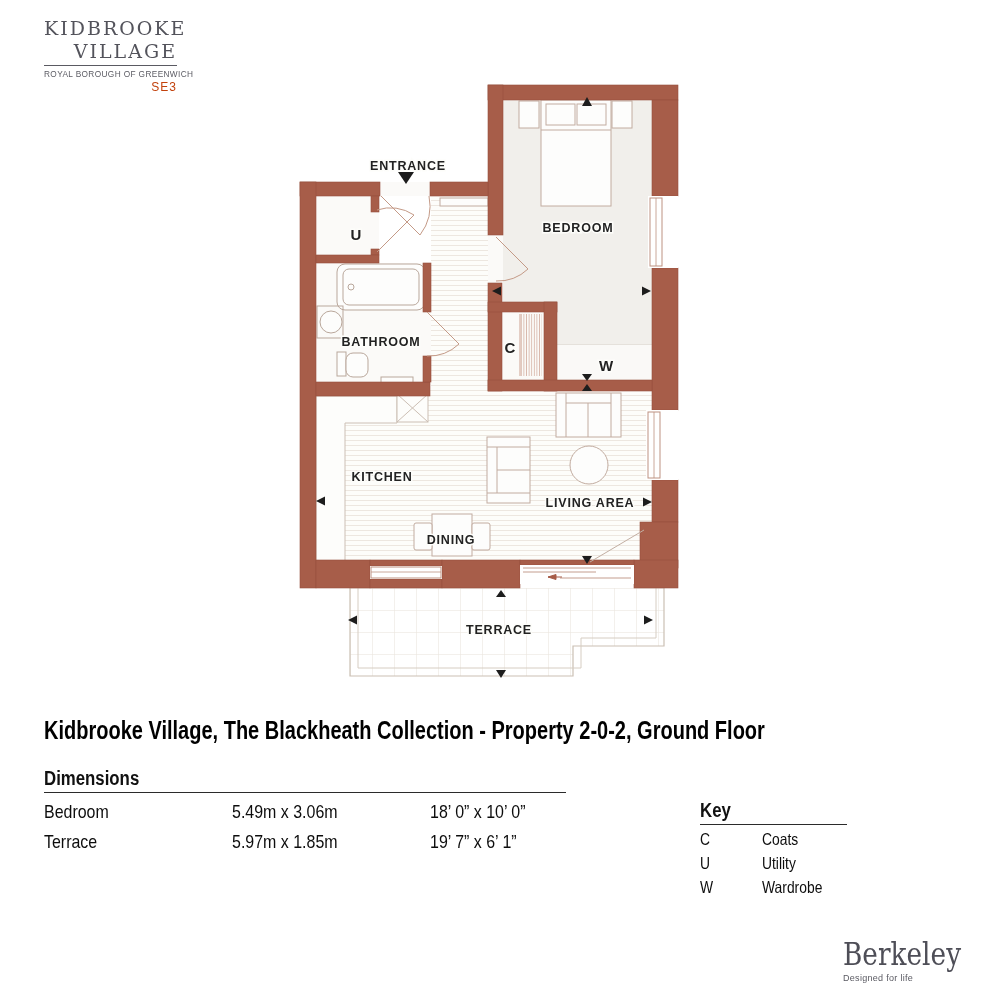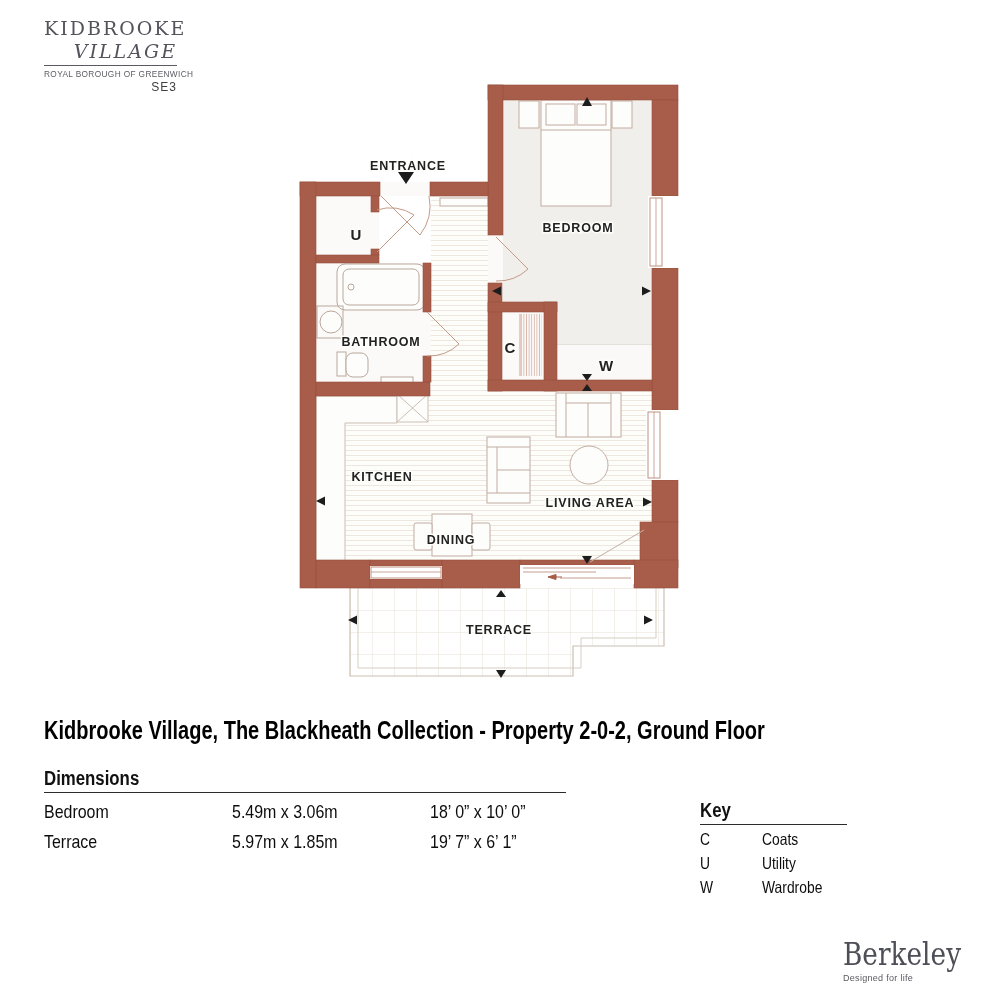--- a/index.html
+++ b/index.html
@@ -3,24 +3,24 @@
 <meta charset="utf-8">
 <style>
   html,body{margin:0;padding:0;}
   body{
     width:1000px;height:1000px;position:relative;background:#ffffff;
     font-family:"Liberation Sans", sans-serif;overflow:hidden;color:#111;
   }
   
   .estate-logo{position:absolute;left:44px;top:18px;width:133px;color:#53535b;}
   .estate-logo .l1{font-family:"DejaVu Serif", serif;font-size:19px;letter-spacing:2px;text-align:left;line-height:20px;}
-  .estate-logo .l2{font-family:"DejaVu Serif", serif;font-size:19px;letter-spacing:2px;text-align:right;line-height:20px;margin-top:3px;font-style:italic;}
+  .estate-logo .l2{font-family:"DejaVu Serif", serif;font-size:19px;letter-spacing:2px;text-align:right;line-height:20px;margin-top:3px;}
   .estate-logo .rule{border-top:1.6px solid #5a5a62;margin-top:4px;}
   .estate-logo .sub{font-size:9px;letter-spacing:.4px;margin-top:3px;white-space:nowrap;transform:scaleX(.92);transform-origin:left;color:#5c5c64;}
-  .estate-logo .pc{font-size:12px;text-align:right;margin-top:1px;letter-spacing:1px;color:#404040;}
+  .estate-logo .pc{font-size:12px;text-align:right;margin-top:1px;letter-spacing:1px;color:#c2410c;}
   
   svg#plan{position:absolute;left:0;top:0;}
   svg#plan text{font-family:"Liberation Sans", sans-serif;font-weight:600;fill:#222;
     paint-order:stroke;stroke:#fdfdfa;stroke-width:3px;}
   .room-label{font-size:12.5px;letter-spacing:.8px;}
   .letter-label{font-size:15px;letter-spacing:0;}
   
   .page-title{position:absolute;left:44px;top:716px;font-size:25px;font-weight:bold;
     white-space:nowrap;transform:scaleX(.8);transform-origin:left;color:#000;}
   

